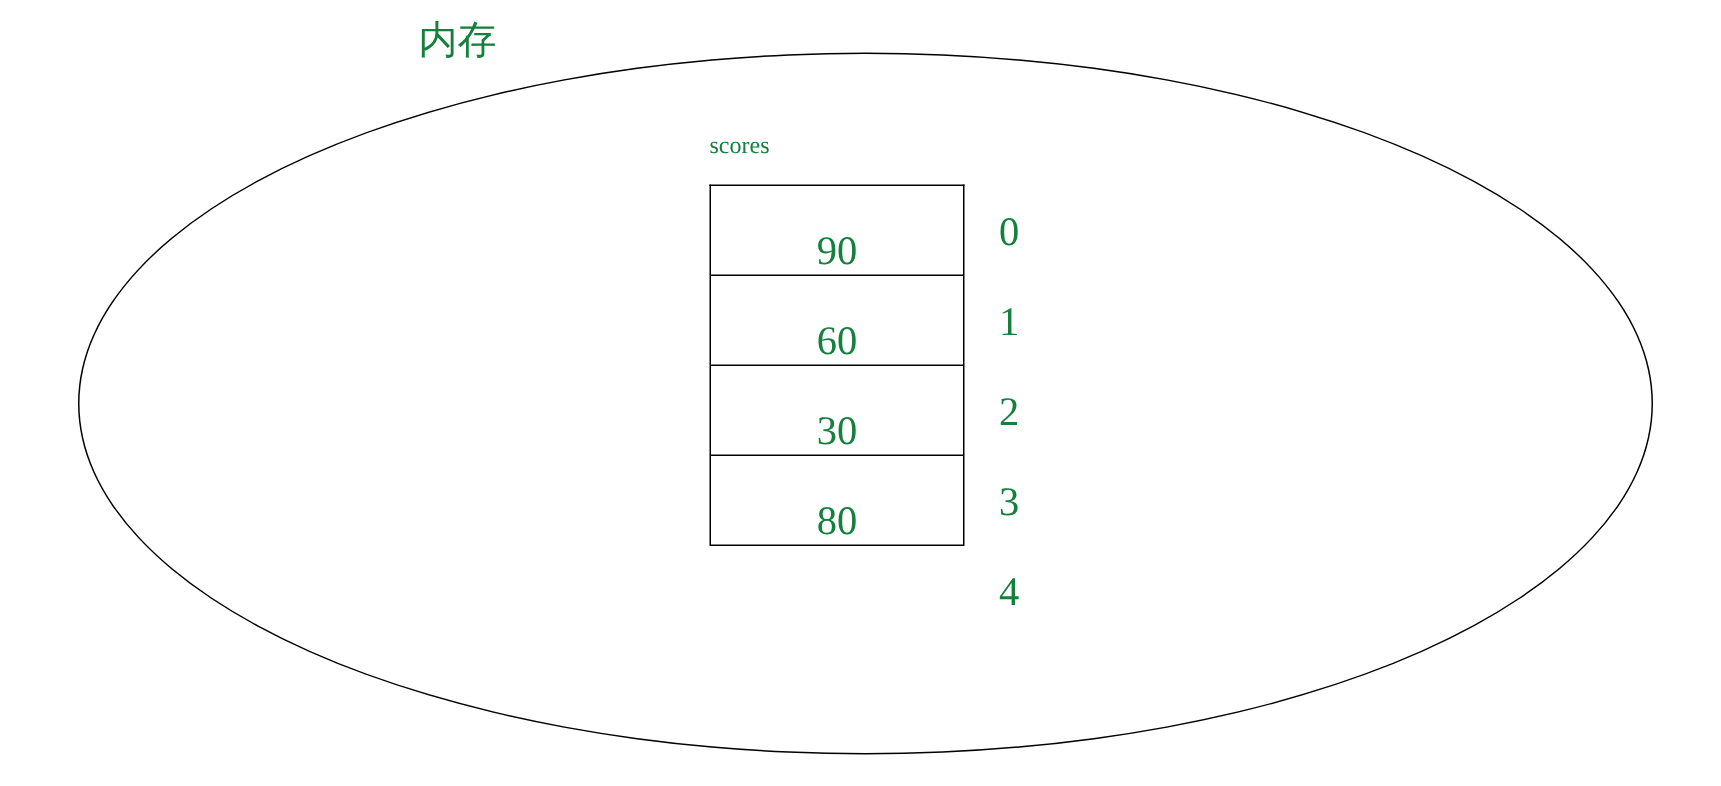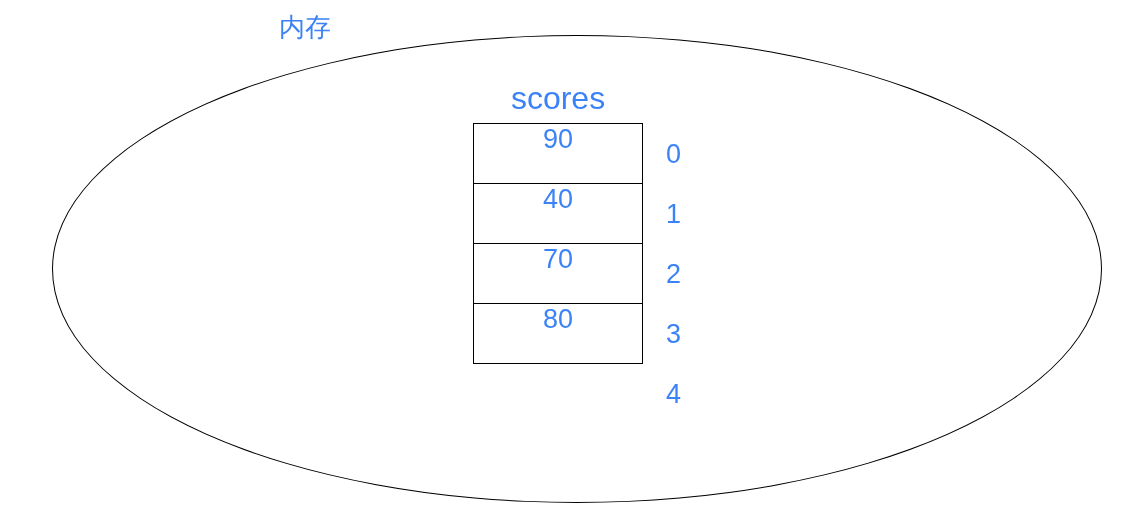--- a/index.html
+++ b/index.html
@@ -1,21 +1,21 @@
 <!DOCTYPE html>
 <html><head>
 <meta charset="utf-8">
 <style>
   html,body{margin:0;padding:0;background:#ffffff;}
   .stage{
     position:relative;
     width:1147px;height:524px;
     background:#ffffff;
-    font-family:Liberation Sans, sans-serif;
-    color:#3b82f6;
+    font-family:Liberation Serif, serif;
+    color:#15803d;
     overflow:hidden;
   }
   .ellipse{
     position:absolute;
     left:52px;top:35px;
     width:1048px;height:466px;
     border:1px solid #000000;
     border-radius:50%;
     background:transparent;
   }
@@ -23,36 +23,35 @@
     position:absolute;
     left:279px;top:12px;
     font-size:26px;
     line-height:30px;
     white-space:nowrap;
   }
   .array-title{
     position:absolute;
     left:473px;top:84px;
     width:170px;
-    text-align:center;
-    font-size:32px;
+    font-size:16px;
     line-height:28px;
   }
   .array-box{
     position:absolute;
     left:473px;top:123px;
     width:168px;
     border:1px solid #000000;
     border-bottom:none;
   }
   .array-cell{
     height:59px;
     border-bottom:1px solid #000000;
     display:flex;
-    align-items:flex-start;
+    align-items:flex-end;
     justify-content:center;
     font-size:27px;
   }
   .index-col{
     position:absolute;
     left:666px;top:124px;
     width:40px;
   }
   .index-item{
     height:60px;
@@ -70,24 +69,24 @@
 
   <div class="memory-label">内存</div>
 
   <div class="array-title">scores</div>
 
   <div class="array-box">
     <div class="array-cell">
       <span>90</span>
     </div>
     <div class="array-cell">
-      <span>40</span>
+      <span>60</span>
     </div>
     <div class="array-cell">
-      <span>70</span>
+      <span>30</span>
     </div>
     <div class="array-cell">
       <span>80</span>
     </div>
   </div>
 
   <div class="index-col">
     <div class="index-item">
       <span>0</span>
     </div>

